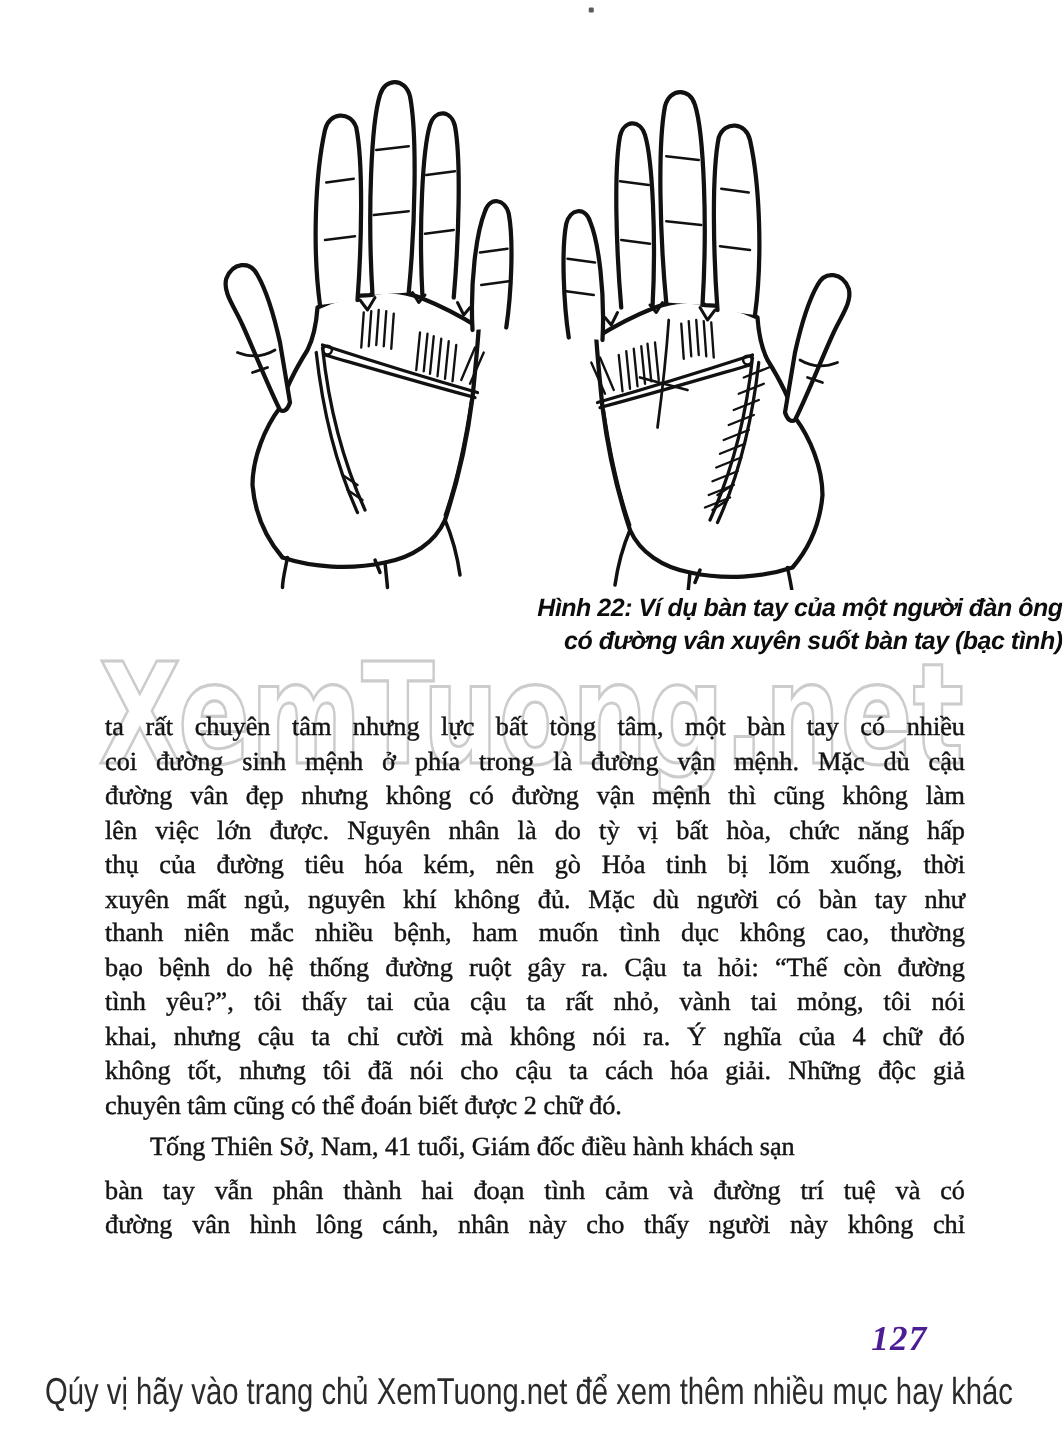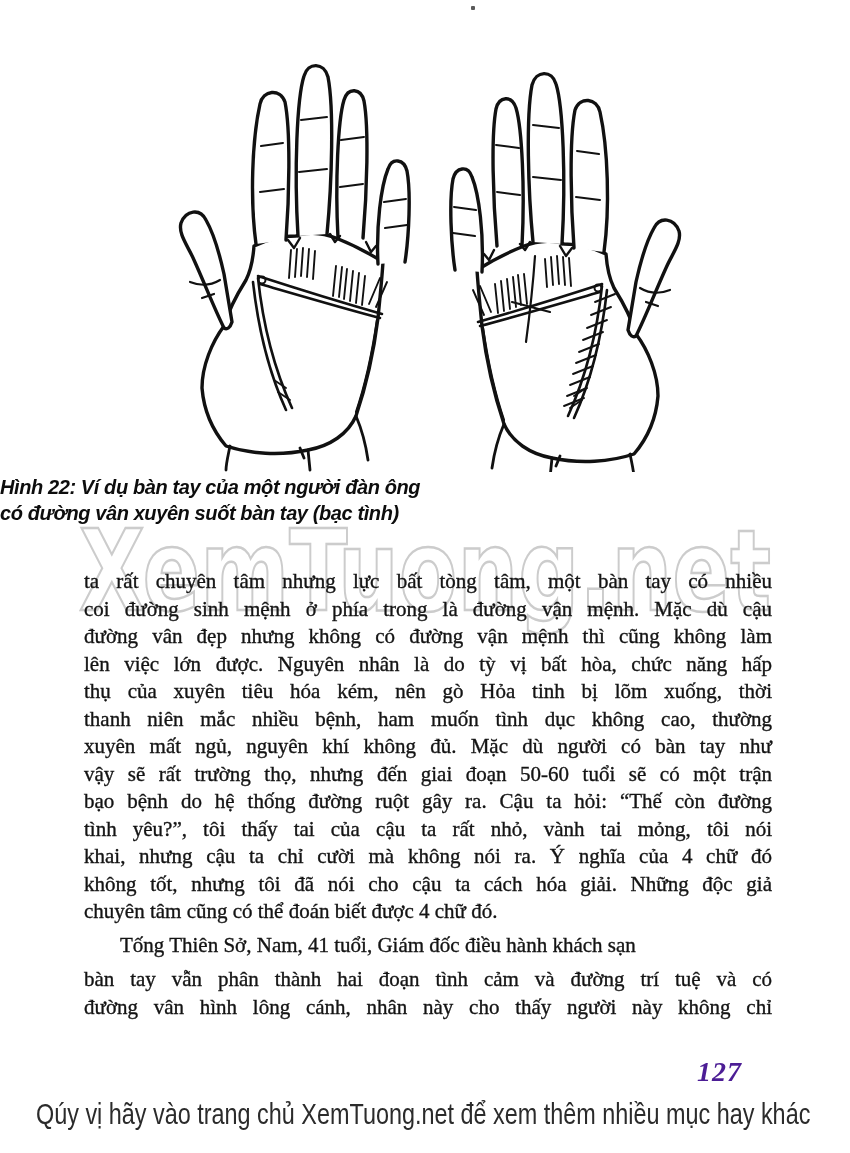--- a/index.html
+++ b/index.html
@@ -22,21 +22,21 @@
   .hands-svg {
     position: absolute;
     left: 150px; top: 50px;
     width: 560px; height: 422px;
     z-index: 2;
   }
   .caption {
     position: absolute;
     left: 0; top: 474px;
     width: 850px;
-    text-align: left;
+    text-align: right;
     font-family: "Liberation Sans", sans-serif;
     font-weight: bold;
     font-style: italic;
     font-size: 20px;
     line-height: 26px;
     color: #0d0d0d;
     letter-spacing: -0.4px;
     z-index: 3;
   }
   .watermark-svg {
@@ -162,29 +162,28 @@
   <svg class="watermark-svg" viewBox="0 0 706 152">
     <text x="353" y="114" text-anchor="middle" textLength="692" lengthAdjust="spacingAndGlyphs" font-family="DejaVu Sans, sans-serif" font-weight="bold" font-size="112" fill="#ffffff" stroke="#cccccc" stroke-width="2.5">XemTuong.net</text>
   </svg>
 
   <div class="body-text">
     <div>
       <div class="line">ta rất chuyên tâm nhưng lực bất tòng tâm, một bàn tay có nhiều</div>
       <div class="line">coi đường sinh mệnh ở phía trong là đường vận mệnh. Mặc dù cậu</div>
       <div class="line">đường vân đẹp nhưng không có đường vận mệnh thì cũng không làm</div>
       <div class="line">lên việc lớn được. Nguyên nhân là do tỳ vị bất hòa, chức năng hấp</div>
-      <div class="line">thụ của xuyên tiêu hóa kém, nên gò Hỏa tinh bị lõm xuống, thời</div>
+      <div class="line">thụ của đường tiêu hóa kém, nên gò Hỏa tinh bị lõm xuống, thời</div>
+      <div class="line">xuyên mất ngủ, nguyên khí không đủ. Mặc dù người có bàn tay như</div>
       <div class="line">thanh niên mắc nhiều bệnh, ham muốn tình dục không cao, thường</div>
-      <div class="line">xuyên mất ngủ, nguyên khí không đủ. Mặc dù người có bàn tay như</div>
-      <div class="line">vậy sẽ rất trường thọ, nhưng đến giai đoạn 50-60 tuổi sẽ có một trận</div>
       <div class="line">bạo bệnh do hệ thống đường ruột gây ra. Cậu ta hỏi: “Thế còn đường</div>
       <div class="line">tình yêu?”, tôi thấy tai của cậu ta rất nhỏ, vành tai mỏng, tôi nói</div>
       <div class="line">khai, nhưng cậu ta chỉ cười mà không nói ra. Ý nghĩa của 4 chữ đó</div>
       <div class="line">không tốt, nhưng tôi đã nói cho cậu ta cách hóa giải. Những độc giả</div>
-      <div class="line no-just">chuyên tâm cũng có thể đoán biết được 4 chữ đó.</div>
+      <div class="line no-just">chuyên tâm cũng có thể đoán biết được 2 chữ đó.</div>
     </div>
     <div class="para-2">
       <div class="line no-just ind">Tống Thiên Sở, Nam, 41 tuổi, Giám đốc điều hành khách sạn</div>
     </div>
     <div class="para-3">
       <div class="line">bàn tay vẫn phân thành hai đoạn tình cảm và đường trí tuệ và có</div>
       <div class="line">đường vân hình lông cánh, nhân này cho thấy người này không chỉ</div>
     </div>
   </div>
 

